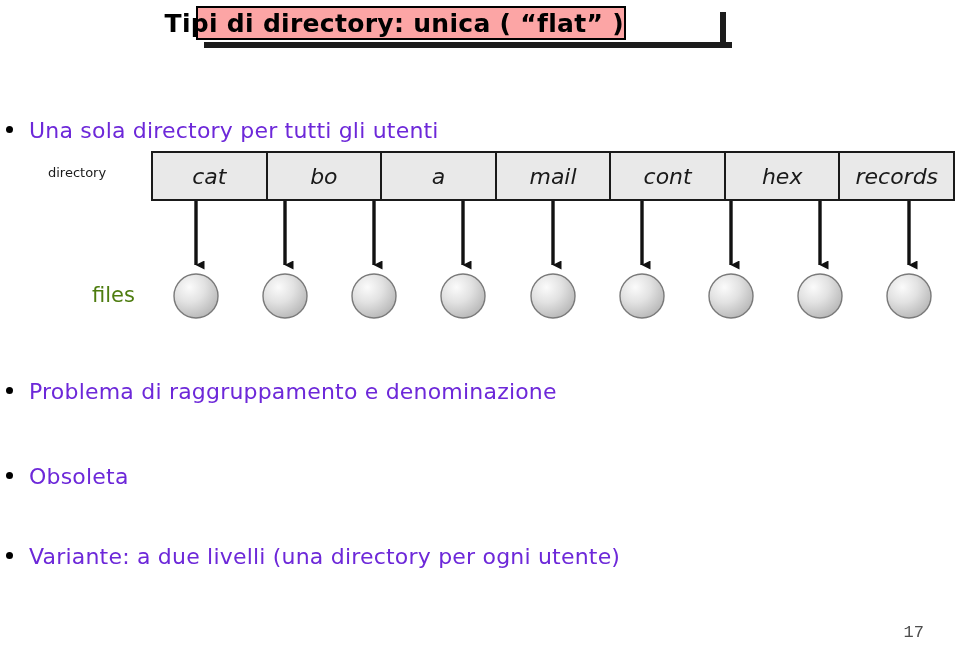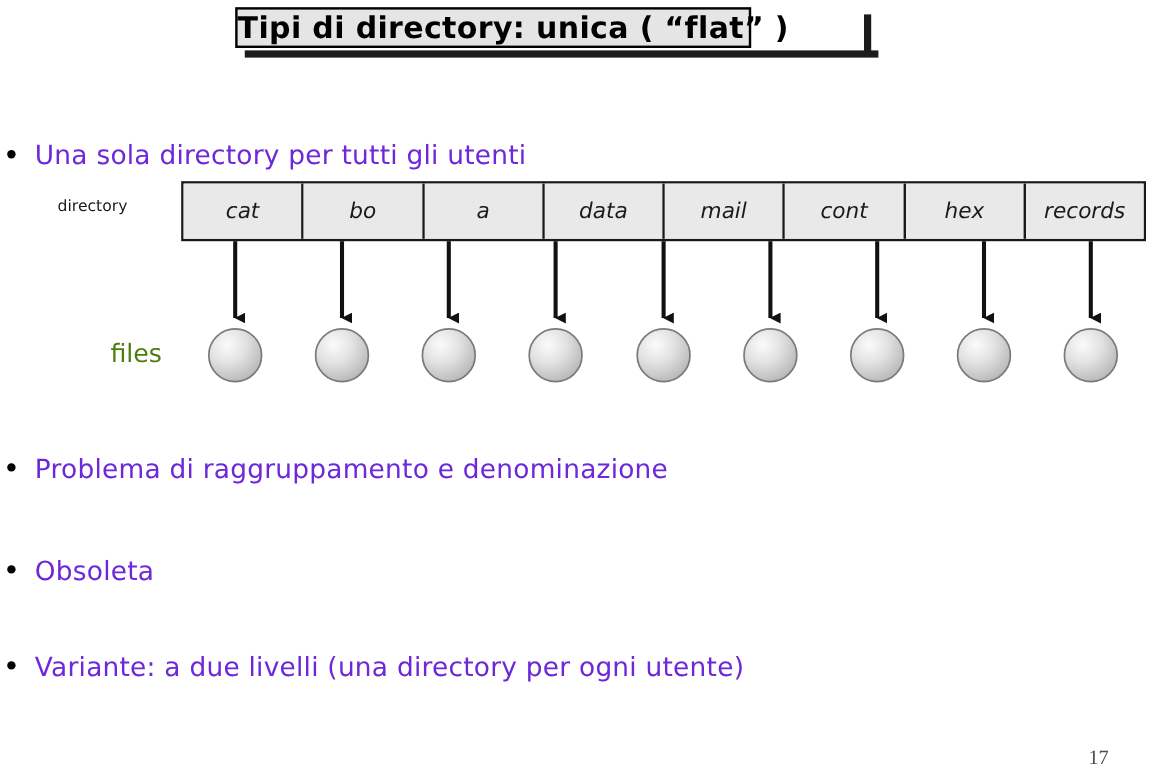--- a/index.html
+++ b/index.html
@@ -17,25 +17,25 @@
   }
 
   
   #title-bar {
     position: absolute;
     left: 196px;
     top: 6px;
     width: 430px;
     height: 34px;
     box-sizing: border-box;
-    background: #e5e5e5;
+    background: #fca5a5;
     border: 2px solid #000000;
     display: flex;
     align-items: center;
-    justify-content: flex-start;
+    justify-content: flex-end;
   }
   #title-bar::after {
     content: "";
     position: absolute;
     left: 6px;
     top: 34px;
     width: 528px;
     height: 6px;
     background: #1c1c1c;
   }
@@ -130,32 +130,32 @@
   }
   .dir-cell {
     flex: 1 1 0;
     display: flex;
     align-items: center;
     justify-content: center;
     border-right: 2px solid #1a1a1a;
     box-sizing: border-box;
     font-family: "DejaVu Sans", sans-serif;
     font-style: italic;
-    font-size: 18px;
+    font-size: 22px;
     color: #1a1a1a;
     background: #e9e9e9;
   }
   .dir-cell:last-child { border-right: none; }
 
   
   #page-number {
     position: absolute;
     right: 36px;
     bottom: 10px;
-    font-family: Liberation Serif, serif;
+    font-family: Liberation Mono, monospace;
     font-size: 17px;
     color: #4d4d4d;
   }
 </style>
 </head>
 <body>
 
 <div id="title-bar">
   <span id="title-text">Tipi di directory: unica ( “flat” )</span>
 </div>
@@ -165,21 +165,20 @@
   <span class="bullet-text">Una sola directory per tutti gli utenti</span>
 </div>
 
 <div id="directory-label">directory</div>
 <div id="files-label">files</div>
 
 <div id="dir-table">
   <div class="dir-cell">cat</div>
   <div class="dir-cell">bo</div>
   <div class="dir-cell">a</div>
-  <div class="dir-cell">data</div>
   <div class="dir-cell">mail</div>
   <div class="dir-cell">cont</div>
   <div class="dir-cell">hex</div>
   <div class="dir-cell">records</div>
 </div>
 
 <svg id="diagram" viewBox="0 0 960 652" xmlns="http://www.w3.org/2000/svg">
   <defs>
     <radialGradient id="ballGrad" cx="35%" cy="30%" r="78%">
       <stop offset="0%" stop-color="#fbfbfb"></stop>

